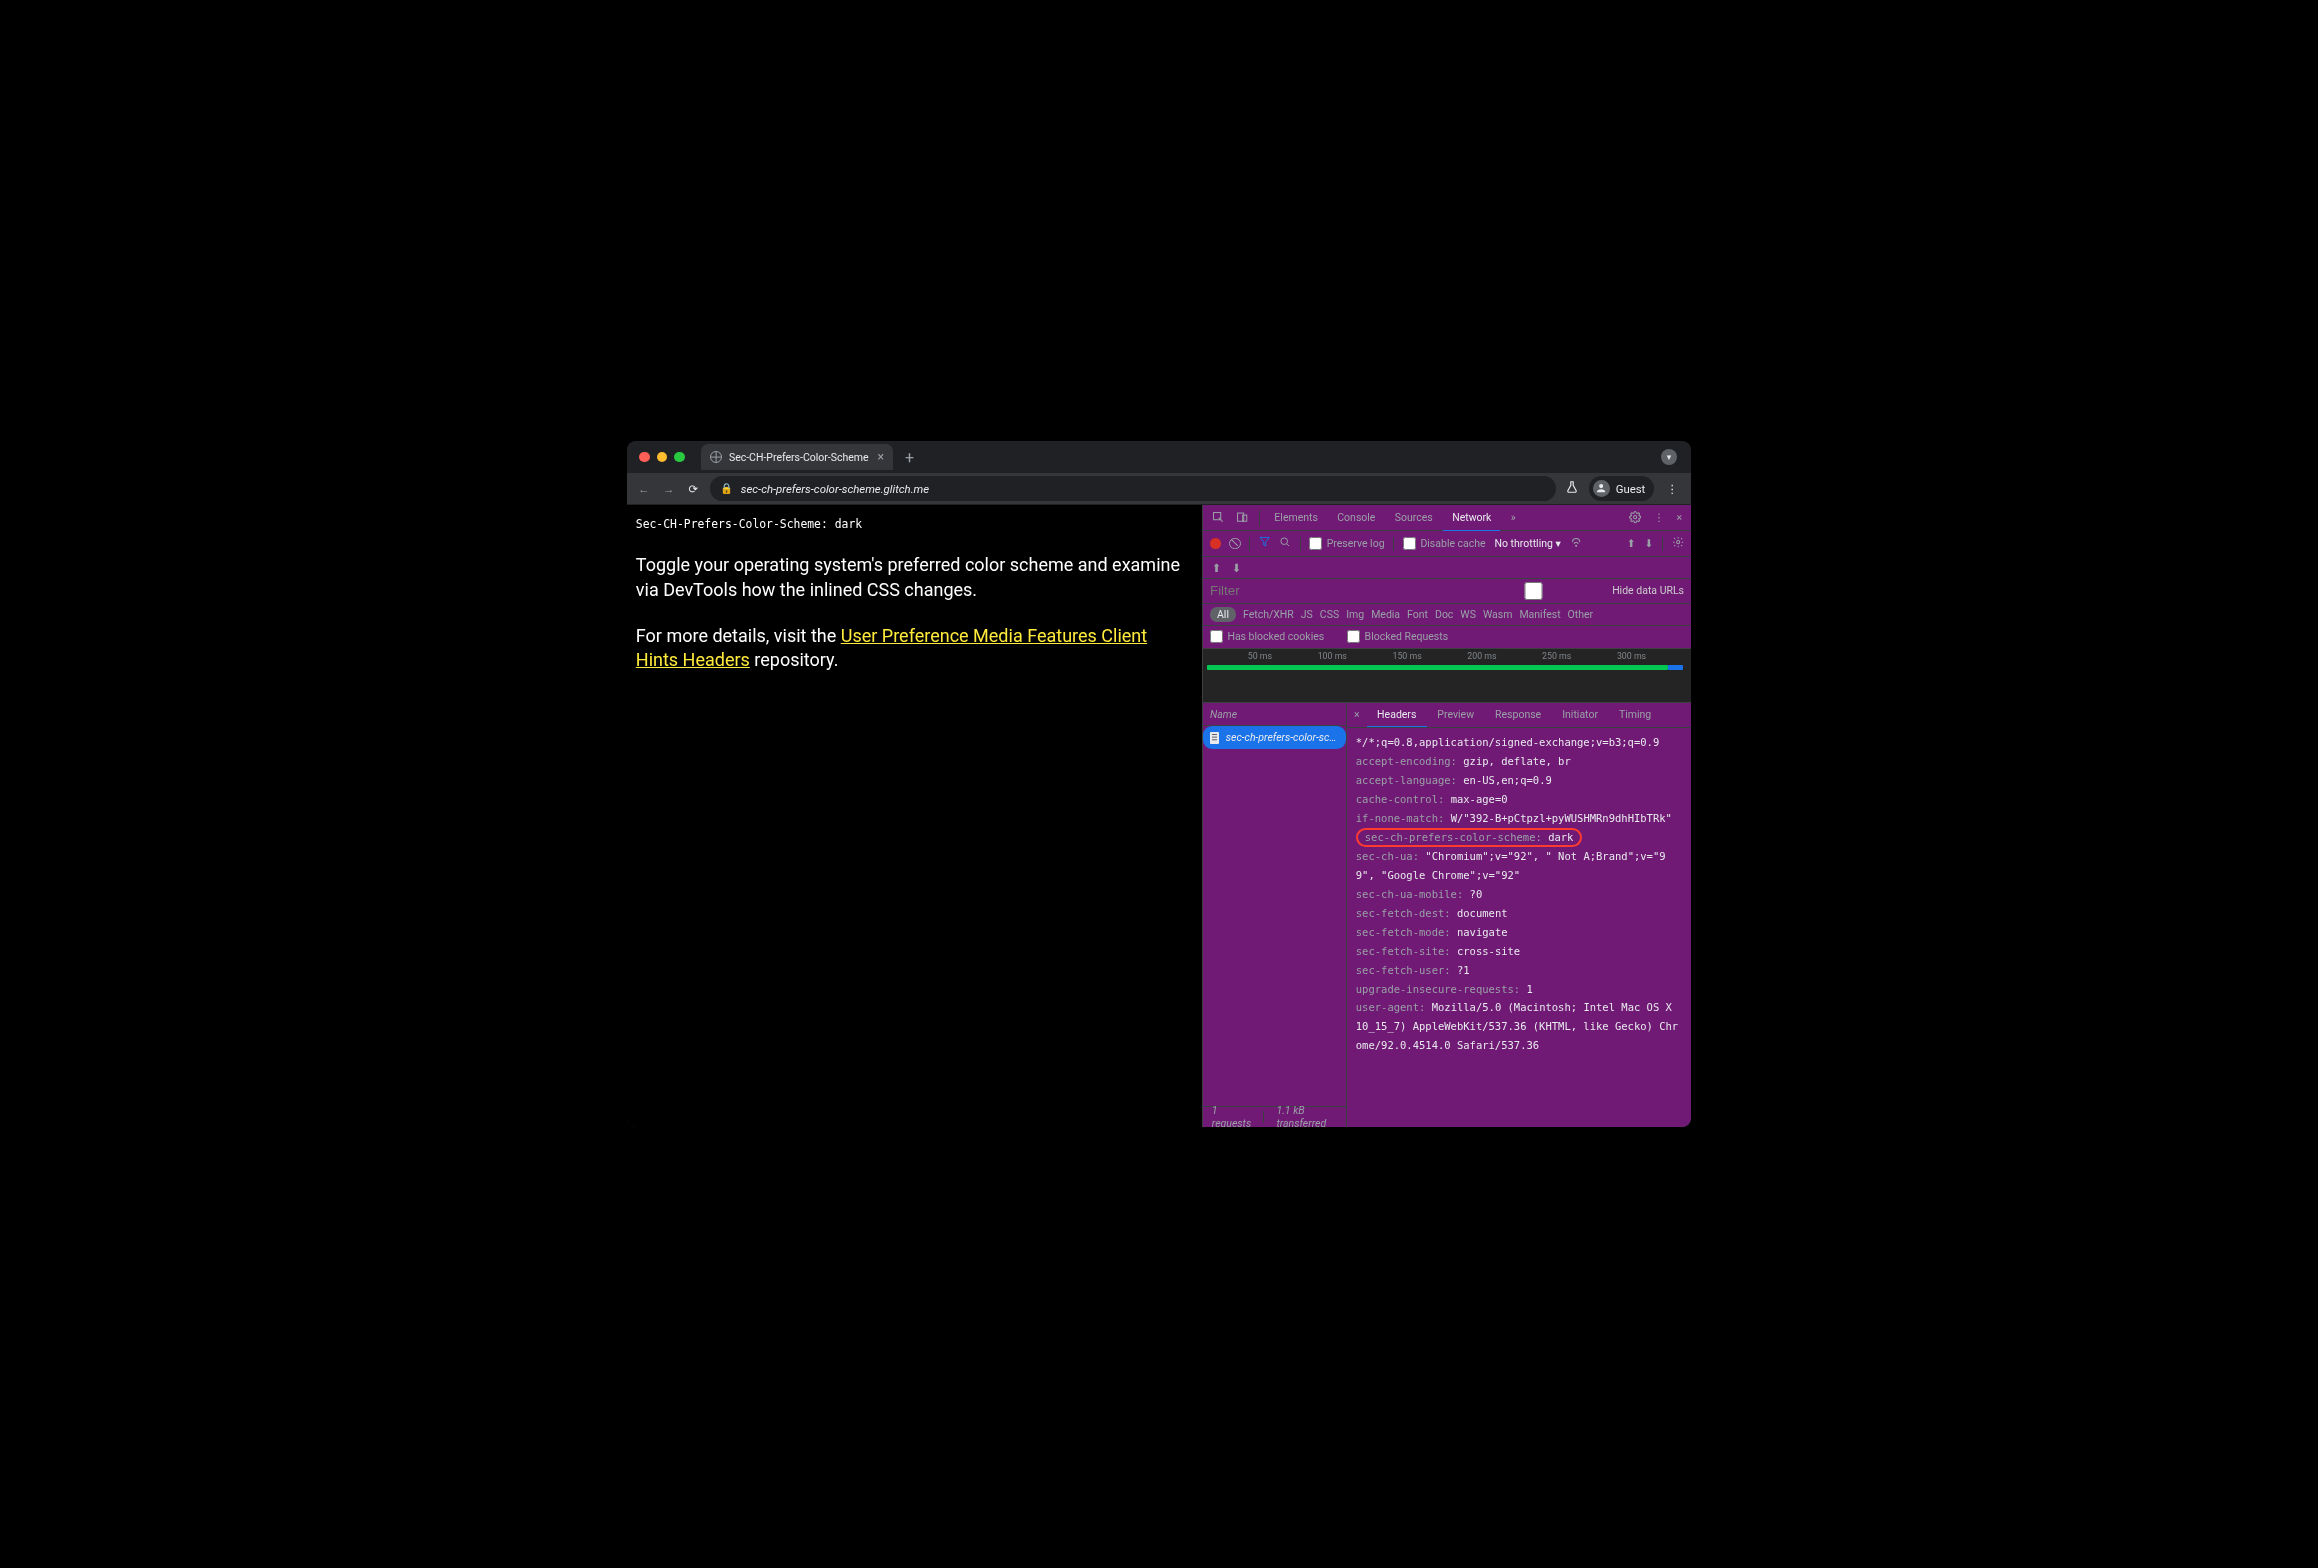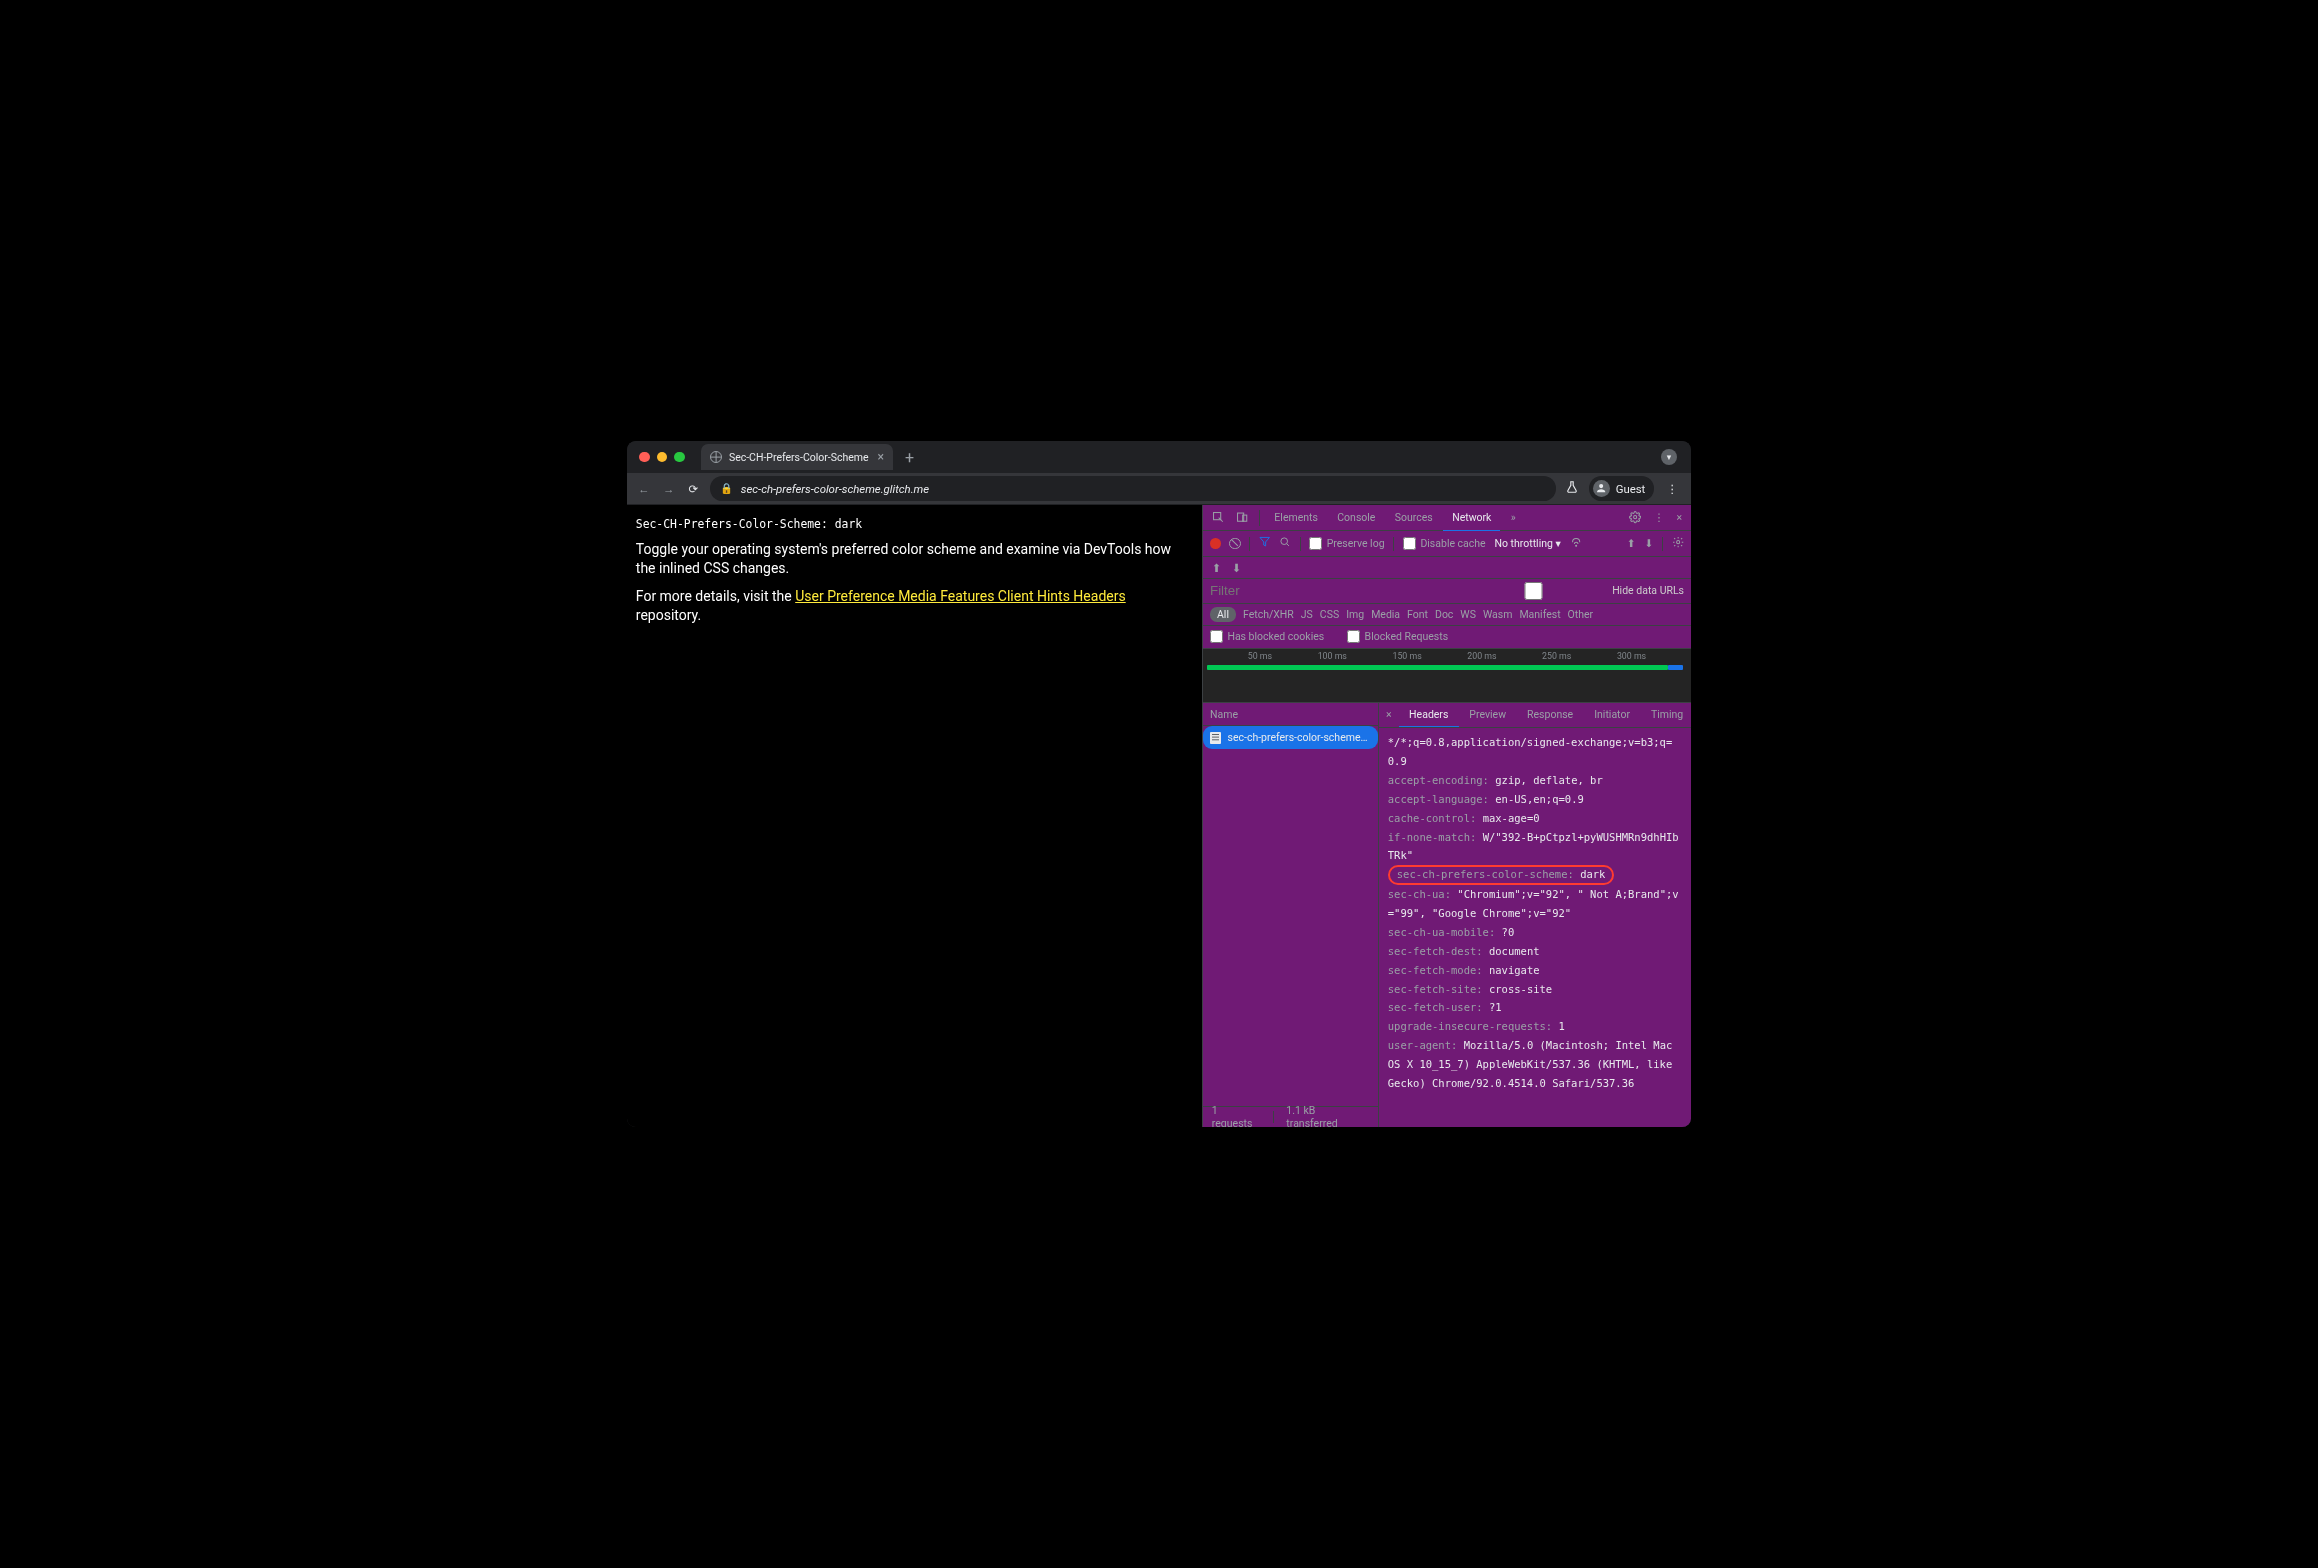--- a/index.html
+++ b/index.html
@@ -61,21 +61,21 @@
   .addr .url { font-size:11.4px; white-space:nowrap; overflow:hidden; text-overflow:ellipsis;font-style:italic;}
   .profile { display:flex; align-items:center; gap:5.3px; background:#202124; padding:3.5px 8.8px 3.5px 3.5px; border-radius:12.3px; color:#e8eaed;}
   .avatar { width:17.6px; height:17.6px; border-radius:50%; background:#5f6368; display:flex; align-items:center; justify-content:center; }
   .avatar svg { width:12.3px; height:12.3px; fill:#e8eaed;}
   .kebab { color:#e8eaed; letter-spacing:0.9px; cursor:pointer; padding:0 3.5px;}
 
   
   .content { flex:1; display:flex; min-height:0; }
   .page { flex:1; background:#000; color:#fff; padding:12.3px 8.8px; overflow:auto;}
   .page .mono { font-family: ui-monospace, Menlo, Consolas, monospace; font-size:11.4px; color:#fff; white-space:nowrap;}
-  .page p { font-size:14px; line-height:1.35; margin-top:9px;}
+  .page p { font-size:18px; line-height:1.35; margin-top:22px;}
   .page a { color:#ffeb3b; text-decoration:underline;}
 
   
   .devtools { width:489px; background:#701a75; border-left:0.9px solid #3c4043; display:flex; flex-direction:column; min-height:0;}
   .dt-tabs { height:26px; display:flex; align-items:center; border-bottom:0.9px solid #3c4043; padding:0 3.5px; gap:1.8px; font-size:10.5px;}
   .dt-tab, .dt-iconbtn { padding:0 8.8px; height:26px; display:flex; align-items:center; color:#9aa0a6; cursor:pointer;}
   .dt-tab.active { color:#e8eaed; border-bottom:1.8px solid #1a73e8; }
   .dt-iconbtn { padding:0 5.3px; }
   .dt-tabs .grow { flex:1; }
   .dt-toolbar { display:flex; align-items:center; height:26px; padding:0 7px; gap:8.8px; border-bottom:0.9px solid #3c4043; font-size:10.5px; color:#9aa0a6;}
@@ -91,21 +91,21 @@
   .pill { background:#5f6368; color:#e8eaed; border-radius:7px; padding:0.9px 7px;}
   .dt-extra { display:flex; gap:23px; padding:3.5px 7px 5.3px; border-bottom:0.9px solid #3c4043; font-size:10.5px; color:#9aa0a6;}
   .timeline { height:54px; border-bottom:0.9px solid #3c4043; position:relative; background:#242424;}
   .ticks { position:absolute; top:1.8px; left:0; right:0; display:flex; justify-content:space-around; font-size:8.8px; color:#80868b; padding:0 22px;}
   .bars { position:absolute; left:3.5px; right:3.5px; top:16px; height:5.3px;}
   .bar { position:absolute; top:0; height:5.3px; border-radius:0.9px;}
   .bar.green { background:#00c853; }
   .bar.blue  { background:#1a73e8; }
 
   .dt-split { flex:1; display:flex; min-height:0;}
-  .reqlist { width:176px; border-right:0.9px solid #3c4043; display:flex; flex-direction:column;}
+  .reqlist { width:144px; border-right:0.9px solid #3c4043; display:flex; flex-direction:column;font-style:italic;}
   .reqlist .colhead { height:23px; display:flex; align-items:center; padding:0 7px; font-size:10.5px; color:#9aa0a6; border-bottom:0.9px solid #3c4043;}
   .reqlist .rows { flex:1; overflow:auto;}
   .reqrow { height:23px; display:flex; align-items:center; gap:7px; padding:0 7px; font-size:10.5px; color:#e8eaed; white-space:nowrap;border-radius:9px;}
   .reqrow.selected { background:#1a73e8; }
   .docicon { width:10.5px; height:12.3px; background:#e8eaed; border-radius:0.9px; position:relative;}
   .docicon::after { content:""; position:absolute; left:1.8px; right:1.8px; top:2.6px; height:0.9px; background:#5f6368; box-shadow:0 2.6px 0 #5f6368, 0 5.3px 0 #5f6368;}
   .reqrow .rname { overflow:hidden; text-overflow:ellipsis;}
 
   .detail { flex:1; display:flex; flex-direction:column; min-width:0;}
   .detail-tabs { height:24.6px; display:flex; align-items:center; border-bottom:0.9px solid #3c4043; font-size:10.5px;}

